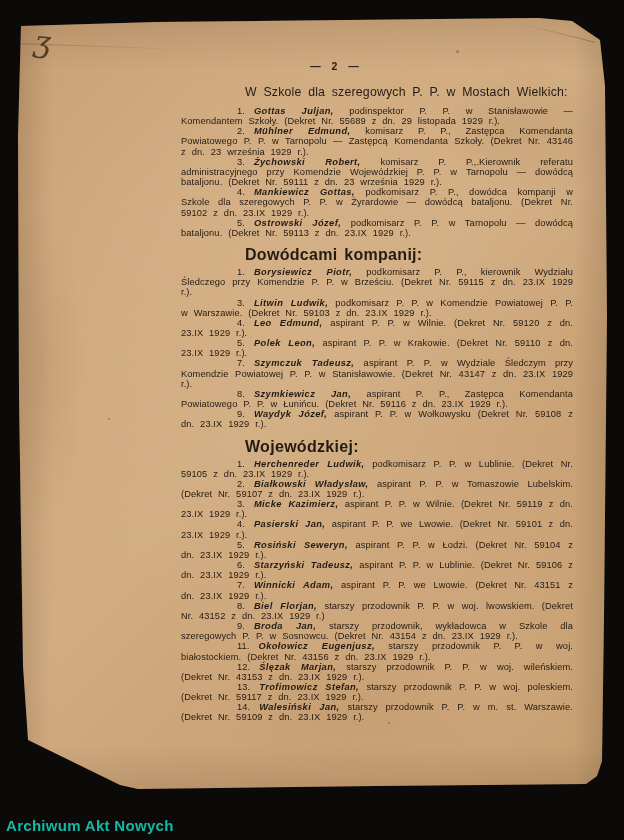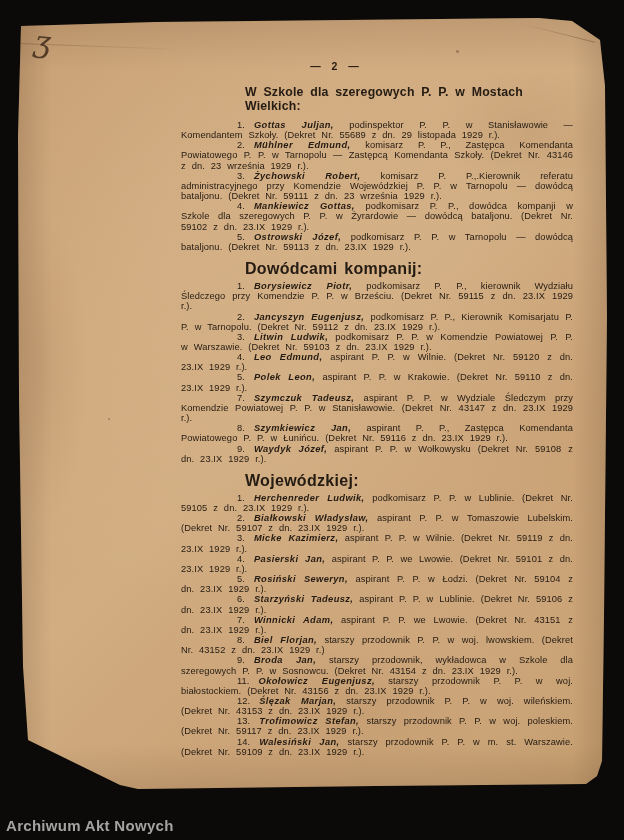--- a/index.html
+++ b/index.html
@@ -51,37 +51,37 @@
   .content {
     position:absolute; left:165px; top:44px; width:392px;
     color:#241b12;
   }
   .page-num {
     text-align:center; transform:translateX(-42px);
     font-size:10.5px; font-weight:700; word-spacing:6px; letter-spacing:1px;
   }
   .title {
     margin-top:13px; padding-left:64px;
-    font-weight:700; font-size:12.3px; letter-spacing:0.2px; word-spacing:3px;
+    font-weight:400; font-size:12.3px; letter-spacing:0.2px; word-spacing:3px;
   }
   .sections { margin-top:7px; }
   .entry {
     margin:0; font-size:9.3px; line-height:10.15px;
     text-align:justify; text-indent:56px;
     word-spacing:3.2px; letter-spacing:0.1px;
   }
   .entry .num { margin-right:9px; }
   .entry .name { font-weight:700; letter-spacing:0.4px;font-style:italic; }
   .sec-heading {
     font-weight:700; font-size:16px; padding-left:64px;
     margin:8px 0 3px 0; word-spacing:2px; letter-spacing:0.3px;
   }
   .archive-label {
     position:absolute; left:6px; bottom:6px;
-    color:#a3a3a3; font-weight:700; font-size:15px; letter-spacing:0.3px;
+    color:#14b8a6; font-weight:700; font-size:15px; letter-spacing:0.3px;
   }
 </style>
 </head>
 <body>
 
 <div class="paper">
   <div class="paper-shade"></div>
   <div class="stain s1"></div>
   <div class="stain s2"></div>
   <div class="stain s3"></div>
@@ -97,21 +97,20 @@
     <div class="page-num">— 2 —</div>
     <div class="title">W Szkole dla szeregowych P. P. w Mostach Wielkich:</div>
     <div class="sections">
         <p class="entry"><span class="num">1.</span><span class="name">Gottas Juljan,</span><span class="rest"> podinspektor P. P. w Stanisławowie — Komendantem Szkoły. (Dekret Nr. 55689 z dn. 29 listopada 1929 r.).</span></p>
         <p class="entry"><span class="num">2.</span><span class="name">Mühlner Edmund,</span><span class="rest"> komisarz P. P., Zastępca Komendanta Powiatowego P. P. w Tarnopolu — Zastępcą Komendanta Szkoły. (Dekret Nr. 43146 z dn. 23 września 1929 r.).</span></p>
         <p class="entry"><span class="num">3.</span><span class="name">Żychowski Robert,</span><span class="rest"> komisarz P. P.,.Kierownik referatu administracyjnego przy Komendzie Wojewódzkiej P. P. w Tarnopolu — dowódcą bataljonu. (Dekret Nr. 59111 z dn. 23 września 1929 r.).</span></p>
         <p class="entry"><span class="num">4.</span><span class="name">Mankiewicz Gottas,</span><span class="rest"> podkomisarz P. P., dowódca kompanji w Szkole dla szeregowych P. P. w Żyrardowie — dowódcą bataljonu. (Dekret Nr. 59102 z dn. 23.IX 1929 r.).</span></p>
         <p class="entry"><span class="num">5.</span><span class="name">Ostrowski Józef,</span><span class="rest"> podkomisarz P. P. w Tarnopolu — dowódcą bataljonu. (Dekret Nr. 59113 z dn. 23.IX 1929 r.).</span></p>
         <div class="sec-heading">Dowódcami kompanij:</div>
         <p class="entry"><span class="num">1.</span><span class="name">Borysiewicz Piotr,</span><span class="rest"> podkomisarz P. P., kierownik Wydziału Śledczego przy Komendzie P. P. w Brześciu. (Dekret Nr. 59115 z dn. 23.IX 1929 r.).</span></p>
-        <p class="entry"><span class="num">2.</span><span class="name">Jancyszyn Eugenjusz,</span><span class="rest"> podkomisarz P. P., Kierownik Komisarjatu P. P. w Tarnopolu. (Dekret Nr. 59112 z dn. 23.IX 1929 r.).</span></p>
         <p class="entry"><span class="num">3.</span><span class="name">Litwin Ludwik,</span><span class="rest"> podkomisarz P. P. w Komendzie Powiatowej P. P. w Warszawie. (Dekret Nr. 59103 z dn. 23.IX 1929 r.).</span></p>
         <p class="entry"><span class="num">4.</span><span class="name">Leo Edmund,</span><span class="rest"> aspirant P. P. w Wilnie. (Dekret Nr. 59120 z dn. 23.IX 1929 r.).</span></p>
         <p class="entry"><span class="num">5.</span><span class="name">Polek Leon,</span><span class="rest"> aspirant P. P. w Krakowie. (Dekret Nr. 59110 z dn. 23.IX 1929 r.).</span></p>
         <p class="entry"><span class="num">7.</span><span class="name">Szymczuk Tadeusz,</span><span class="rest"> aspirant P. P. w Wydziale Śledczym przy Komendzie Powiatowej P. P. w Stanisławowie. (Dekret Nr. 43147 z dn. 23.IX 1929 r.).</span></p>
         <p class="entry"><span class="num">8.</span><span class="name">Szymkiewicz Jan,</span><span class="rest"> aspirant P. P., Zastępca Komendanta Powiatowego P. P. w Łunińcu. (Dekret Nr. 59116 z dn. 23.IX 1929 r.).</span></p>
         <p class="entry"><span class="num">9.</span><span class="name">Waydyk Józef,</span><span class="rest"> aspirant P. P. w Wołkowysku (Dekret Nr. 59108 z dn. 23.IX 1929 r.).</span></p>
         <div class="sec-heading">Wojewódzkiej:</div>
         <p class="entry"><span class="num">1.</span><span class="name">Herchenreder Ludwik,</span><span class="rest"> podkomisarz P. P. w Lublinie. (Dekret Nr. 59105 z dn. 23.IX 1929 r.).</span></p>
         <p class="entry"><span class="num">2.</span><span class="name">Białkowski Władysław,</span><span class="rest"> aspirant P. P. w Tomaszowie Lubelskim. (Dekret Nr. 59107 z dn. 23.IX 1929 r.).</span></p>
         <p class="entry"><span class="num">3.</span><span class="name">Micke Kazimierz,</span><span class="rest"> aspirant P. P. w Wilnie. (Dekret Nr. 59119 z dn. 23.IX 1929 r.).</span></p>

